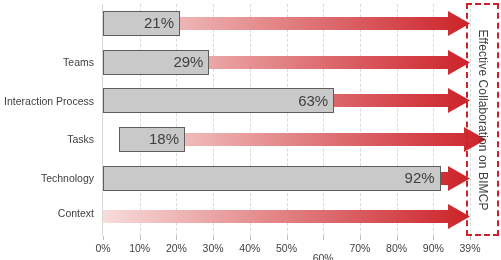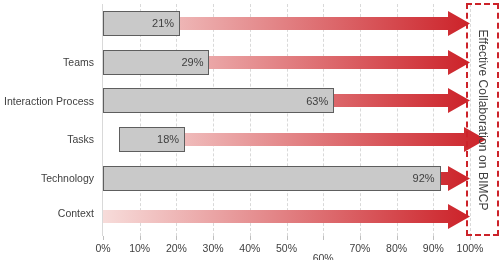--- a/index.html
+++ b/index.html
@@ -89,21 +89,21 @@
     height: 100%;
     background: #c9c9c9;
     border: 1.5px solid #5e5e5e;
     box-sizing: border-box;
   }
   .bar-value {
     position: absolute;
     right: 5px;
     top: 50%;
     transform: translateY(-50%);
-    font-size: 11px;
+    font-size: 15px;
     color: #3f3f3f;
     line-height: 12px;
     white-space: nowrap;
   }
 
   
   .xaxis {
     position: absolute;
     left: 103px;
     top: 236px;
@@ -289,21 +289,21 @@
         <div class="tick-label" style="left: 183.5px;">50%</div>
         <div class="tick-mark" style="left: 220.2px;"></div>
         <div class="tick-label" style="left: 220.2px; margin-top: 10px;">60%</div>
         <div class="tick-mark" style="left: 256.9px;"></div>
         <div class="tick-label" style="left: 256.9px;">70%</div>
         <div class="tick-mark" style="left: 293.6px;"></div>
         <div class="tick-label" style="left: 293.6px;">80%</div>
         <div class="tick-mark" style="left: 330.3px;"></div>
         <div class="tick-label" style="left: 330.3px;">90%</div>
         <div class="tick-mark" style="left: 367px;"></div>
-        <div class="tick-label" style="left: 367px;">100%</div>
+        <div class="tick-label" style="left: 367px;">39%</div>
       </div>
   </div>
 
   <div class="callout">
     <div class="callout-text">Effective Collaboration on BIMCP</div>
   </div>
 
 </div>
 
 </body></html>

